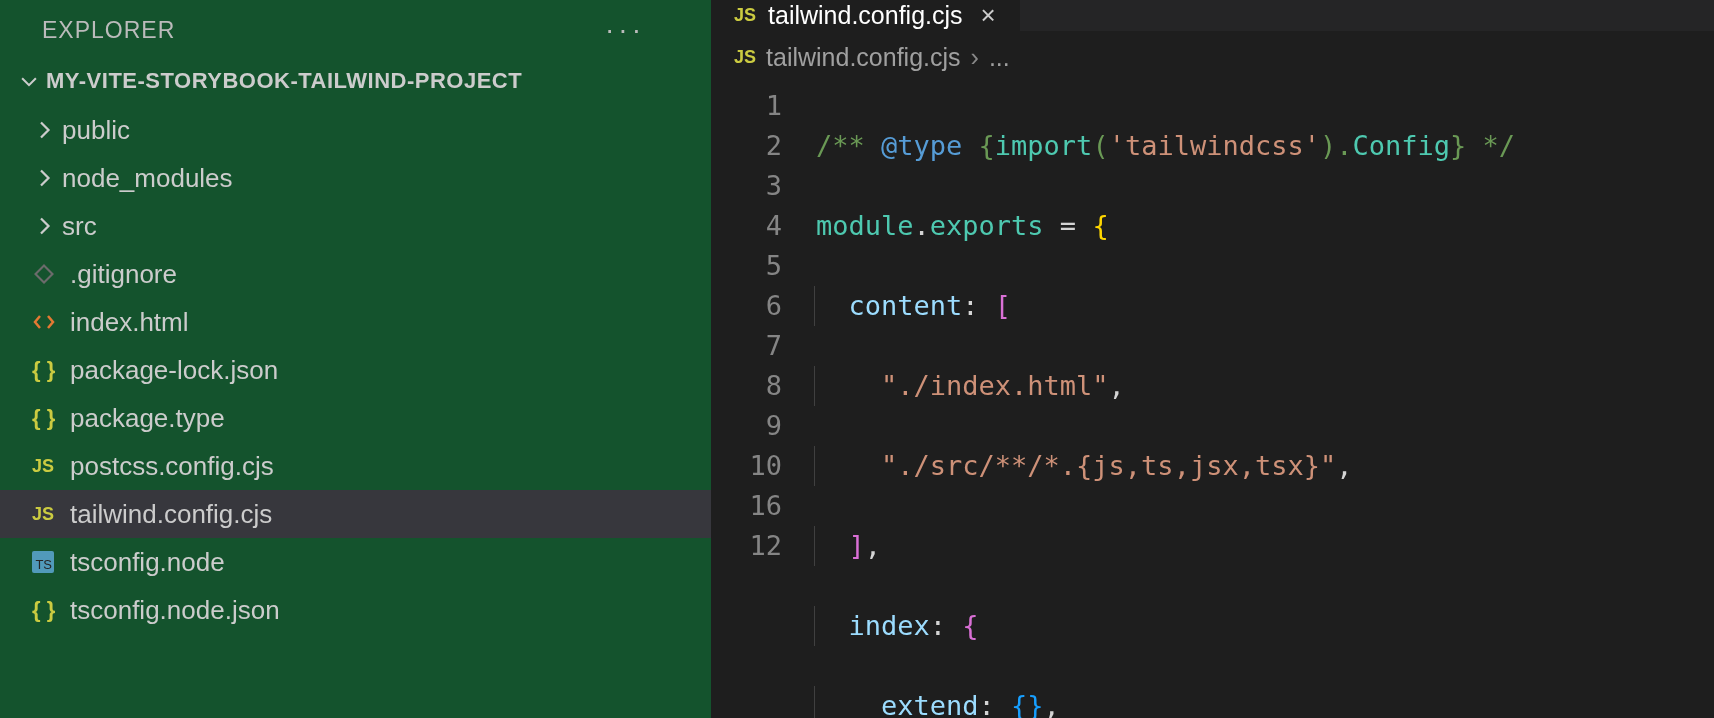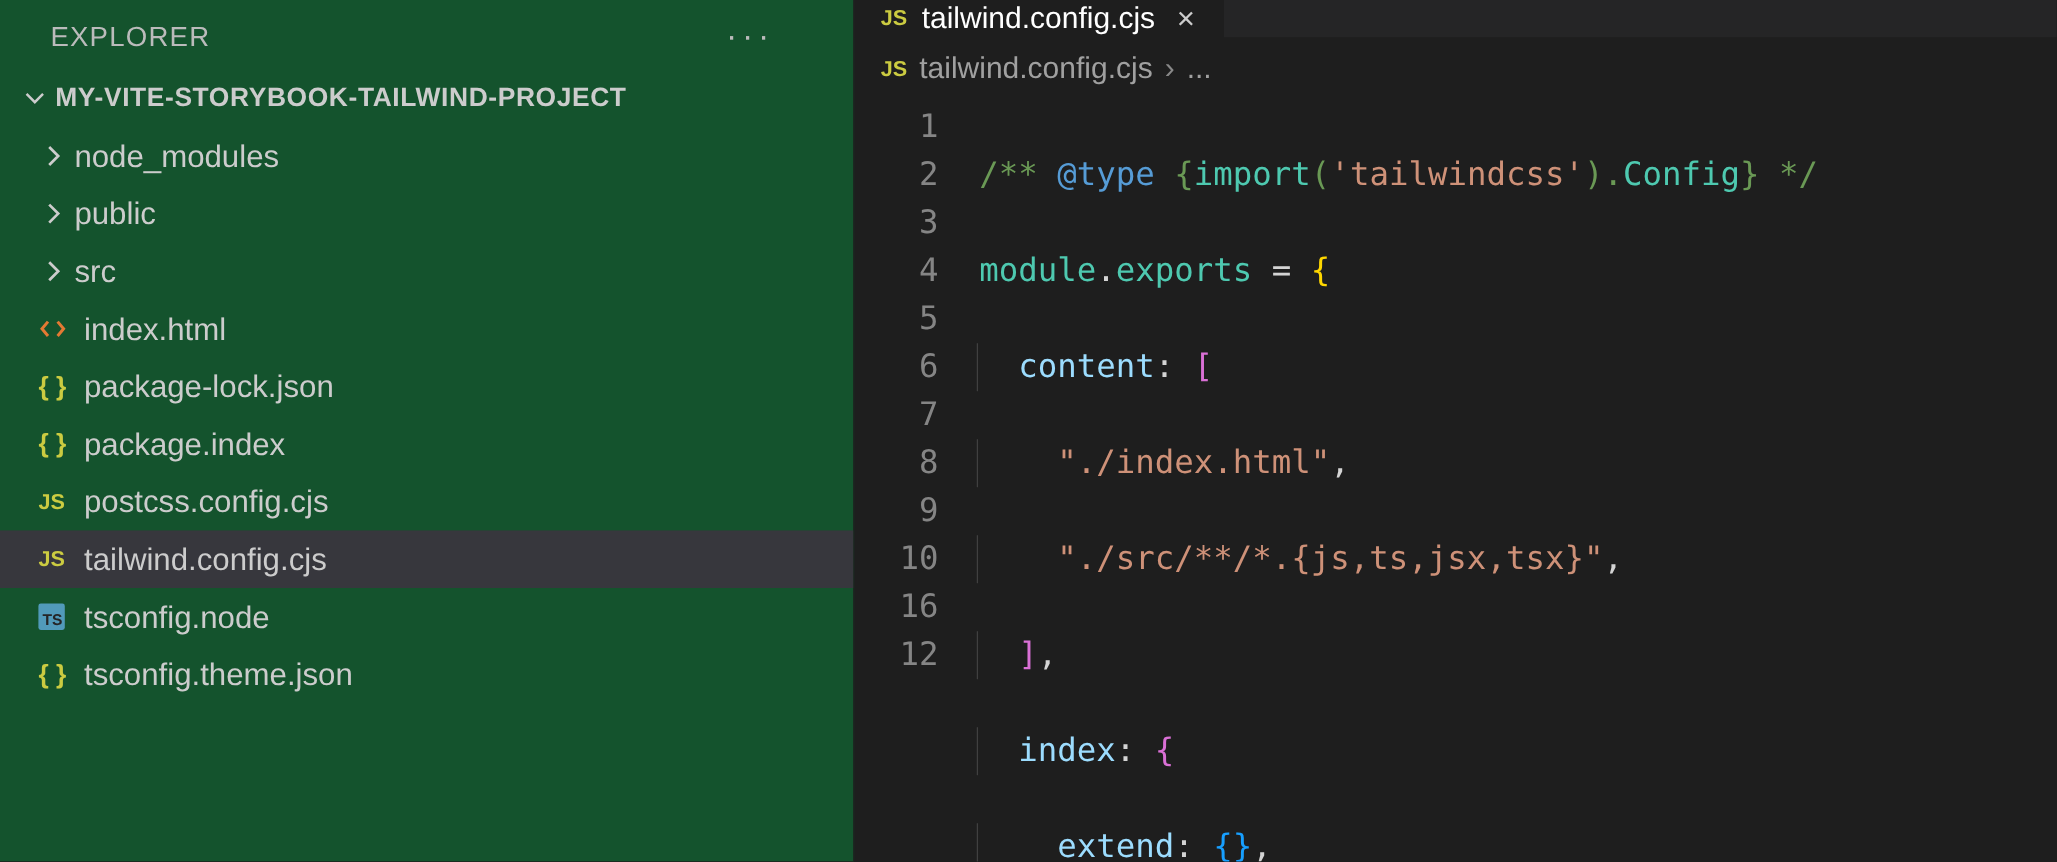--- a/index.html
+++ b/index.html
@@ -155,21 +155,21 @@
     margin-left: -2px;
   }
   
   .ico-js { color: #cbcb41; font-weight: 700; font-size: 18px; font-family: sans-serif; }
   .ico-json { color: #cbcb41; font-weight: 700; font-size: 22px; }
   .ico-html { color: #e37933; }
   .ico-ts {
     background: #519aba;
     color: #252526;
     font-size: 13px;
-    font-weight: 700;
+    font-weight: 400;
     width: 22px;
     height: 22px;
     display: inline-flex;
     align-items: flex-end;
     justify-content: flex-end;
     padding: 1px 2px;
     border-radius: 2px;
   }
 </style>
 </head>
@@ -188,71 +188,79 @@
     </span>
     <span>MY-VITE-STORYBOOK-TAILWIND-PROJECT</span>
   </div>
   <div class="file-tree">
     <div class="tree-item">
       <span class="twist">
           <svg viewBox="0 0 16 16" fill="none" stroke="#cccccc" stroke-width="1.5">
             <path d="M6 3l5 5-5 5"></path>
           </svg>
         </span>
-      <span class="label">node_modules</span>
+      <span class="label">public</span>
     </div>
     <div class="tree-item">
       <span class="twist">
           <svg viewBox="0 0 16 16" fill="none" stroke="#cccccc" stroke-width="1.5">
             <path d="M6 3l5 5-5 5"></path>
           </svg>
         </span>
-      <span class="label">public</span>
+      <span class="label">node_modules</span>
     </div>
     <div class="tree-item">
       <span class="twist">
           <svg viewBox="0 0 16 16" fill="none" stroke="#cccccc" stroke-width="1.5">
             <path d="M6 3l5 5-5 5"></path>
           </svg>
         </span>
       <span class="label">src</span>
     </div>
     <div class="tree-item">
+      <span class="icon">
+          <svg width="24" height="24" viewBox="0 0 24 24">
+            <path fill="#6b6b6b" d="M12 2L2 12l10 10 10-10L12 2zm0 3l7 7-7 7-7-7 7-7z"></path>
+          </svg>
+        </span>
+      <span class="label">.gitignore</span>
+    </div>
+    <div class="tree-item">
       <span class="icon ico-html">
           <svg width="24" height="24" viewBox="0 0 24 24" fill="none" stroke="#e37933" stroke-width="2.5">
             <path d="M8 6l-5 6 5 6M16 6l5 6-5 6"></path>
           </svg>
         </span>
       <span class="label">index.html</span>
     </div>
     <div class="tree-item">
       <span class="icon ico-json">{ }</span>
       <span class="label">package-lock.json</span>
     </div>
     <div class="tree-item">
       <span class="icon ico-json">{ }</span>
-      <span class="label">package.index</span>
+      <span class="label">package.type</span>
     </div>
     <div class="tree-item">
       <span class="icon ico-js">JS</span>
       <span class="label">postcss.config.cjs</span>
     </div>
     <div class="tree-item selected">
       <span class="icon ico-js">JS</span>
       <span class="label">tailwind.config.cjs</span>
     </div>
     <div class="tree-item">
       <span class="icon">
           <span class="ico-ts">TS</span>
         </span>
       <span class="label">tsconfig.node</span>
     </div>
     <div class="tree-item">
       <span class="icon ico-json">{ }</span>
-      <span class="label">tsconfig.theme.json</span>
+      <span class="label">tsconfig.node.json</span>
     </div>
   </div>
 </div>
 
 <div class="editor">
   <div class="tab-bar">
     <div class="tab">
       <span class="ico-js">JS</span>
       <span>tailwind.config.cjs</span>
       <span class="close">×</span>

